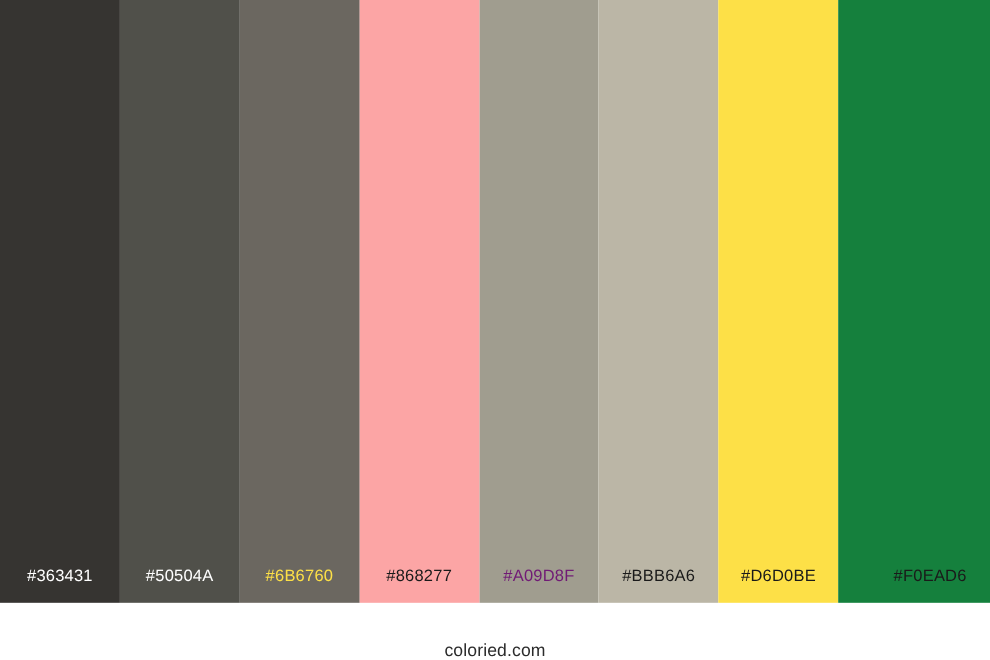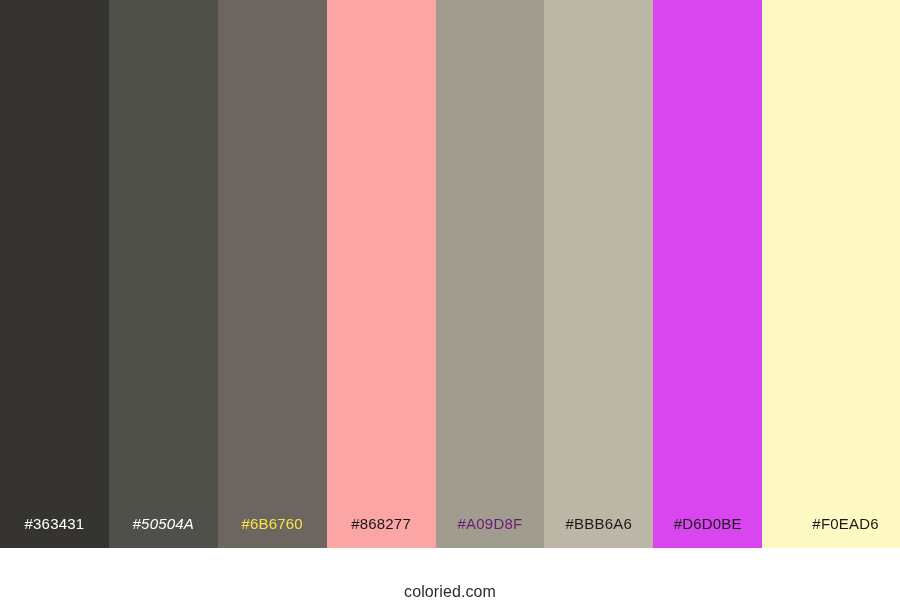--- a/index.html
+++ b/index.html
@@ -76,45 +76,45 @@
 <body>
 
 <div class="palette-page">
 
   <div class="swatch-strip">
 
     <div class="swatch" style="background-color: rgb(54, 52, 49);">
       <span class="swatch-label" style="color: rgb(255, 255, 255);">#363431</span>
     </div>
 
-    <div class="swatch" style="background-color: rgb(80, 80, 74); font-style: italic;">
+    <div class="swatch" style="background-color: rgb(80, 80, 74);">
       <span class="swatch-label" style="color: rgb(255, 255, 255);">#50504A</span>
     </div>
 
     <div class="swatch" style="background-color: rgb(107, 103, 96);">
       <span class="swatch-label" style="color: #fde047;">#6B6760</span>
     </div>
 
     <div class="swatch" style="background-color: #fca5a5;">
       <span class="swatch-label" style="color: rgb(26, 26, 26);">#868277</span>
     </div>
 
     <div class="swatch" style="background-color: rgb(160, 157, 143);">
       <span class="swatch-label" style="color: #701a75;">#A09D8F</span>
     </div>
 
     <div class="swatch" style="background-color: rgb(187, 182, 166);">
       <span class="swatch-label" style="color: rgb(26, 26, 26);">#BBB6A6</span>
     </div>
 
-    <div class="swatch" style="background-color: #d946ef;">
+    <div class="swatch" style="background-color: #fde047;">
       <span class="swatch-label" style="color: rgb(26, 26, 26);">#D6D0BE</span>
     </div>
 
-    <div class="swatch" style="background-color: #fef9c3; padding-left: 29px;">
+    <div class="swatch" style="background-color: #15803d; padding-left: 29px;">
       <span class="swatch-label" style="color: rgb(26, 26, 26);">#F0EAD6</span>
     </div>
 
   </div>
 
   <div class="footer">
     <span class="footer-brand">coloried.com</span>
   </div>
 
 </div>

